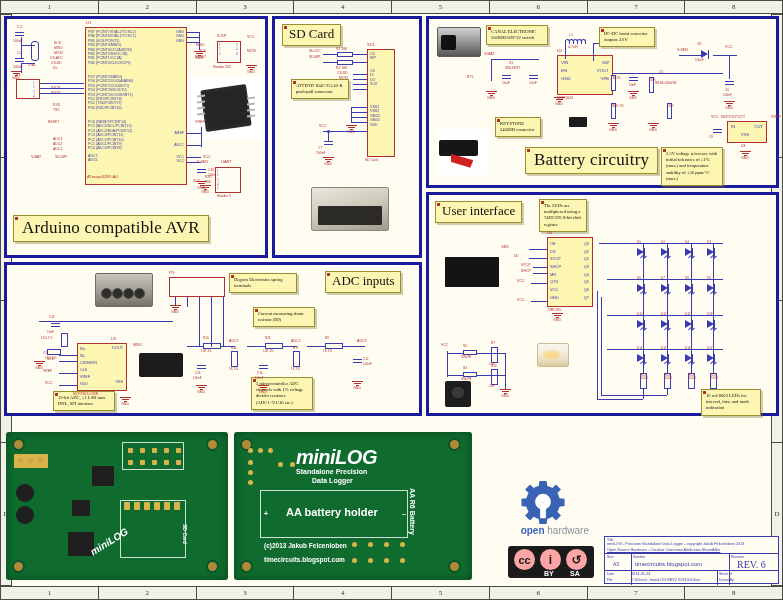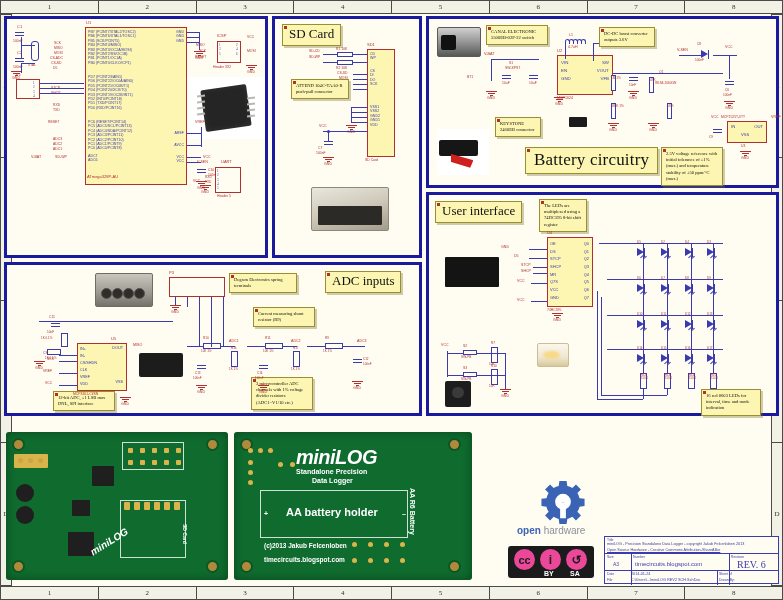--- a/index.html
+++ b/index.html
@@ -309,43 +309,43 @@
     border-radius: 50%; background: #b08a3a;
     border: 2px solid #0c5724;
   }
   .pcb .outline { position: absolute; border: 1px solid rgba(255,255,255,0.8); }
 
   .pcb-top { left: 6px; top: 432px; width: 222px; height: 148px; }
   .pcb-bot { left: 234px; top: 432px; width: 238px; height: 148px; }
 
   .logo-wrap {
     position: absolute;
-    left: 517px; top: 478px;
-    width: 92px; text-align: left;
+    left: 497px; top: 478px;
+    width: 92px; text-align: right;
   }
   .oh-text {
     font-size: 10px;
     font-family: "Liberation Sans", sans-serif;
     margin-top: 1px;
   }
   .oh-text b { color: #3b63b5; }
   .oh-text span { color: #8c9099; }
 
   .cc-badge {
     position: absolute;
     left: 508px; top: 546px;
     width: 86px; height: 32px;
     background: #1b1b1b;
     border-radius: 3px;
   }
   .cc-circ {
     position: absolute;
     width: 21px; height: 21px;
     border-radius: 50%;
-    background: #ec4899;
+    background: #fca5a5;
     color: #1b1b1b;
     font-family: "Liberation Sans", sans-serif;
     font-weight: bold;
     display: flex; align-items: center; justify-content: center; text-align: center;
   }
   .cc-sub {
     position: absolute;
     color: #fff;
     font-size: 7px;
     font-family: "Liberation Sans", sans-serif;
@@ -581,20 +581,21 @@
     <div class="net" style="left:186px; top:160px; font-size:3.4px;">VCC</div>
     <div class="net" style="left:198px; top:156px; font-size:3.2px;">RXD</div>
     <div class="net" style="left:198px; top:161px; font-size:3.2px;">TXD</div>
     <div class="gnd" style="left:192px; top:166px;">
         <i></i>
         <i></i>
         <i></i>
         <span>GND</span>
       </div>
 
+    <div class="callout big-label" style="left:6px; top:196px;">Arduino compatible AVR</div>
   </div>
 
   <div class="block blk-sd">
     <div class="callout mid-label" style="left:7px; top:5px;">SD Card</div>
 
     <div class="ic" style="left:92px; top:30px; width:28px; height:108px;"></div>
     <div class="ref" style="left:92px; top:24px;">SD1</div>
     <div class="ic-name" style="left:90px; top:139px; font-size:3.4px;">SD Card</div>
     <div class="pin-col" style="left:95px; top:33px;">
       <div>CD</div>

